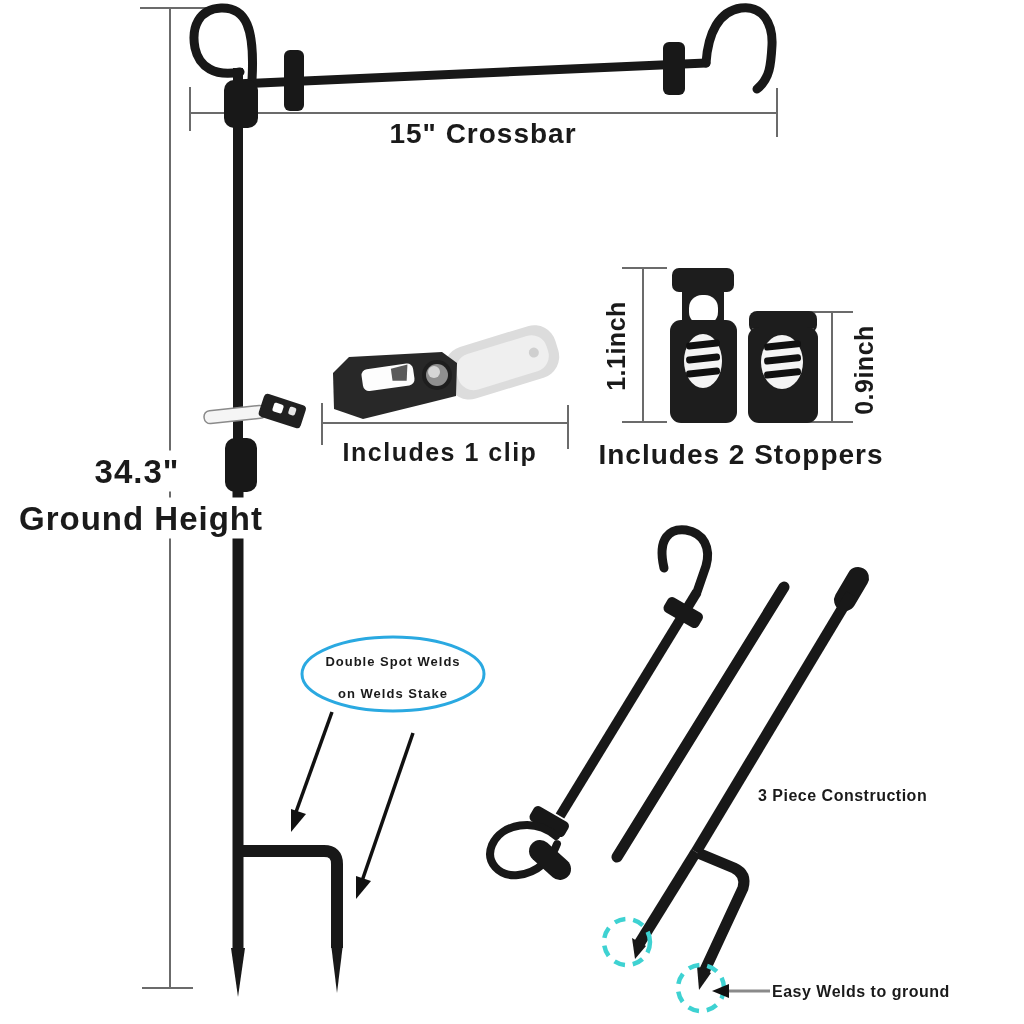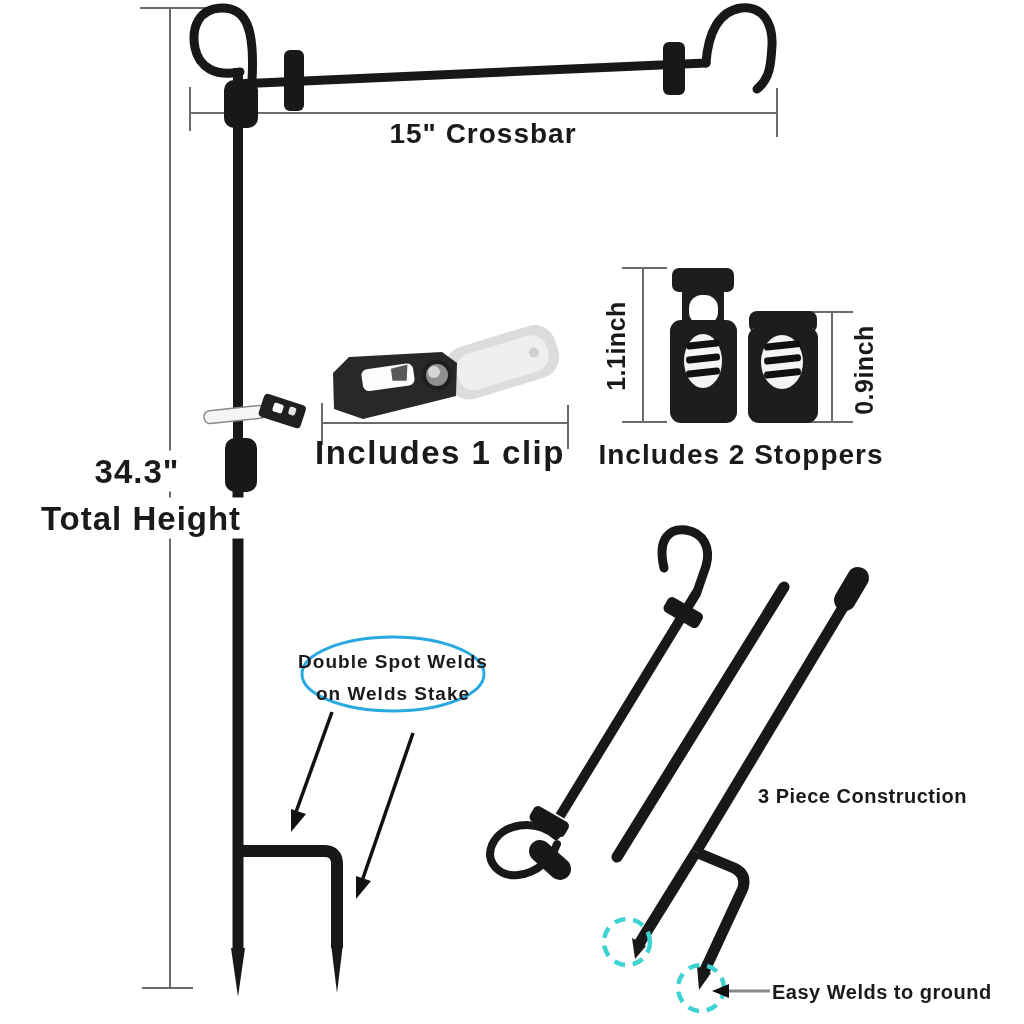--- a/index.html
+++ b/index.html
@@ -10,24 +10,24 @@
   .stage svg{position:absolute;left:0;top:0;}
   .label{
     position:absolute;font-weight:700;color:#1a1a1a;white-space:nowrap;
     transform:translate(-50%,-50%);line-height:1;
   }
   .label.anchor-left{transform:translate(0,-50%);}
   .label.rot{transform:translate(-50%,-50%) rotate(-90deg);}
   .label.whitebg{background:#ffffff;padding:4px 10px;}
   .fs33{font-size:33px;letter-spacing:1px;}
   .fs28{font-size:28px;letter-spacing:1px;}
-  .fs27{font-size:33px;letter-spacing:1.5px;}
+  .fs27{font-size:25px;letter-spacing:1.5px;}
   .fs25{font-size:25px;letter-spacing:0.5px;}
-  .fs20{font-size:20px;letter-spacing:0.5px;}
-  .fs19{font-size:19px;letter-spacing:1px;}
+  .fs20{font-size:16px;letter-spacing:0.5px;}
+  .fs19{font-size:13px;letter-spacing:1px;}
 </style>
 </head>
 <body>
 
 <div class="stage">
 
   <svg width="1024" height="1024" viewBox="0 0 1024 1024">
 
     <g stroke="#6b6b6b" stroke-width="2">
       <line x1="140" y1="8" x2="207" y2="8"></line>
@@ -163,21 +163,21 @@
 
     <g>
       <line x1="770" y1="991" x2="726" y2="991" stroke="#8a8a8a" stroke-width="3"></line>
       <polygon points="712,991 729,984 729,998" fill="#111111"></polygon>
     </g>
   </svg>
 
   <div class="label fs28" style="left:483px;top:134px;">15" Crossbar</div>
 
   <div class="label fs33 whitebg" style="left:137px;top:471px;">34.3"</div>
-  <div class="label fs33 whitebg" style="left:141px;top:518px;">Total Height</div>
+  <div class="label fs33 whitebg" style="left:141px;top:518px;">Ground Height</div>
 
   <div class="label fs27" style="left:440px;top:452px;">Includes 1 clip</div>
 
   <div class="label fs25 rot" style="left:616px;top:346px;">1.1inch</div>
   <div class="label fs25 rot" style="left:864px;top:370px;">0.9inch</div>
 
   <div class="label fs28" style="left:741px;top:455px;text-align:right;">Includes 2 Stoppers</div>
 
   <div class="label fs19" style="left:393px;top:661px;">Double Spot Welds</div>
   <div class="label fs19" style="left:393px;top:693px;">on Welds Stake</div>

